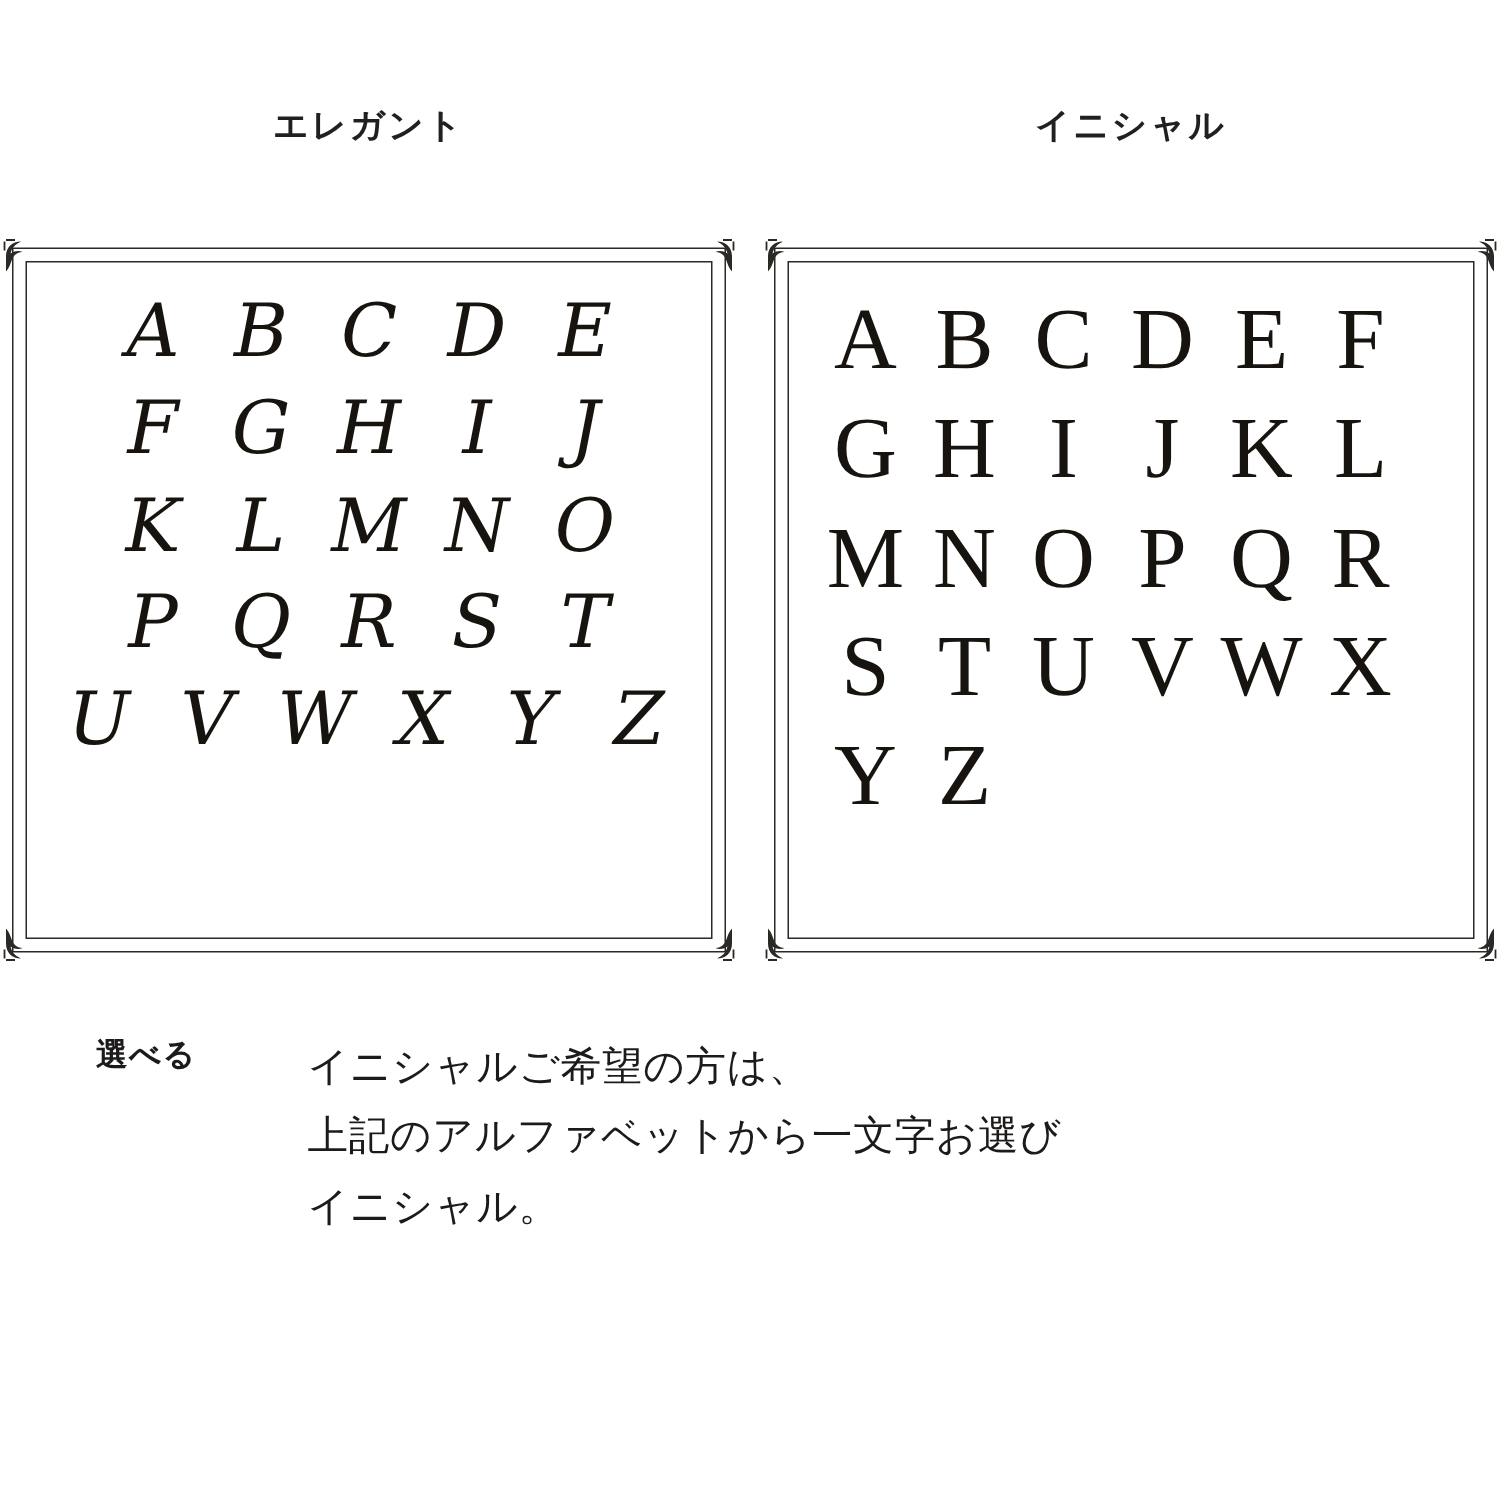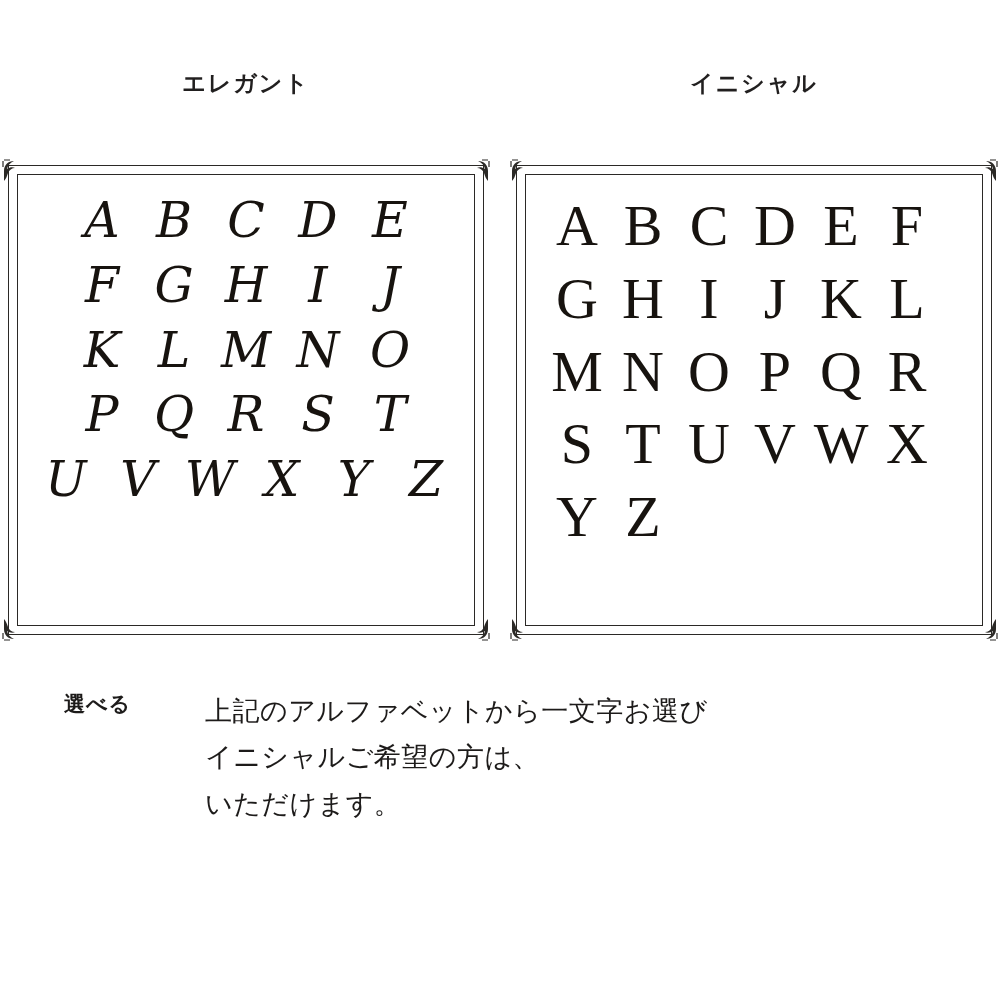--- a/index.html
+++ b/index.html
@@ -311,17 +311,17 @@
     </div>
   </div>
 
 </div>
 
 <div class="desc">
   <div class="desc-label">
     <div class="l1">選べる</div>
   </div>
   <div class="desc-body">
+    <p>イニシャルご希望の方は、</p>
     <p>上記のアルファベットから一文字お選び</p>
-    <p>イニシャルご希望の方は、</p>
-    <p>いただけます。</p>
+    <p>イニシャル。</p>
   </div>
 </div>
 
 </body></html>

